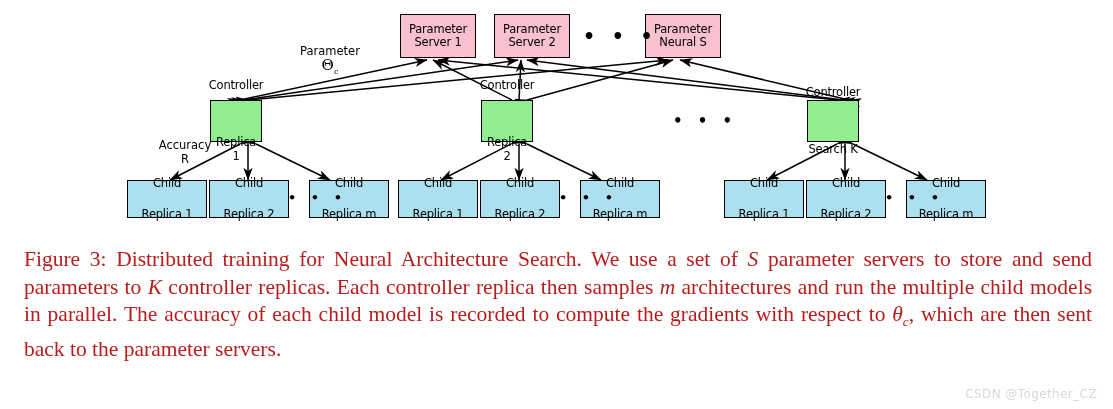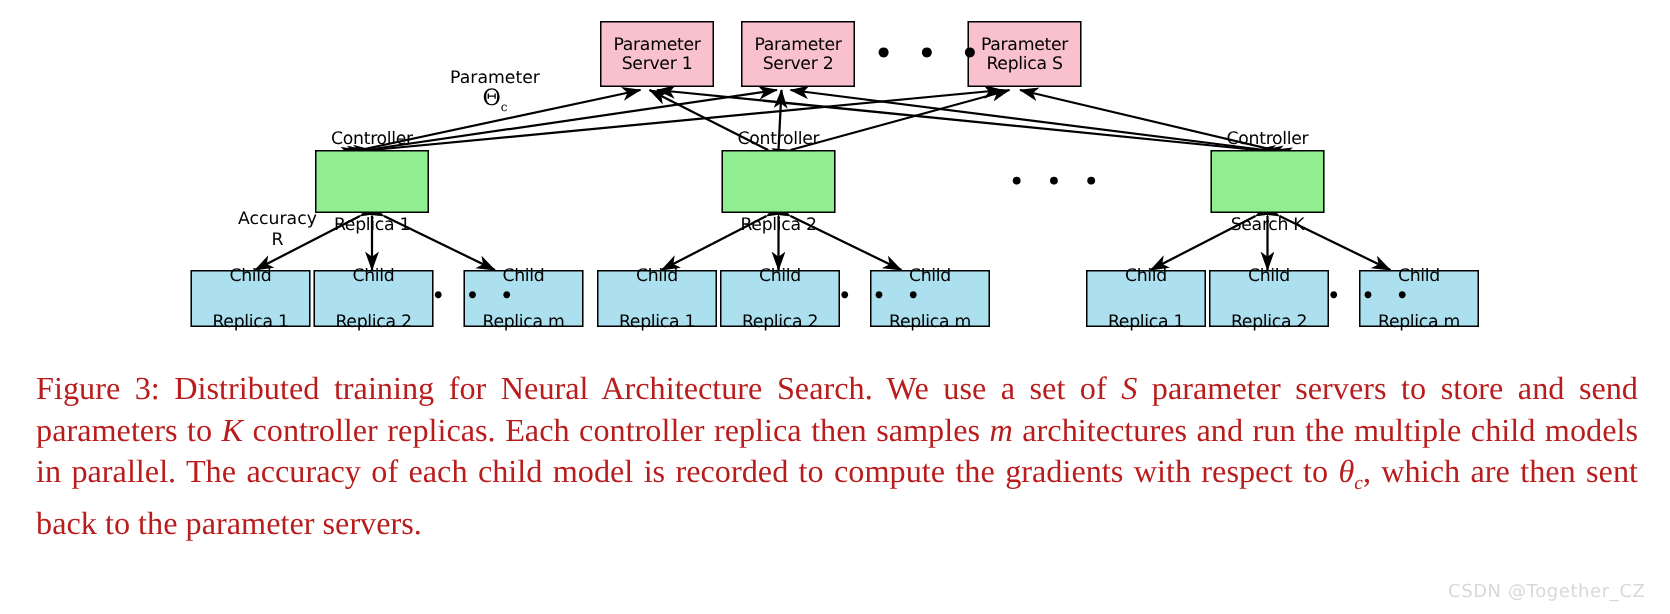--- a/index.html
+++ b/index.html
@@ -14,21 +14,21 @@
   .node{
     position:absolute;box-sizing:border-box;
     border:1.6px solid #000;
     display:flex;flex-direction:column;align-items:center;justify-content:center;
     font-family:"DejaVu Sans","Liberation Sans",sans-serif;
     font-size:11.5px;line-height:13.5px;color:#000;
     text-align:center;letter-spacing:-0.2px;
   }
   .node .l2{display:block;}
   .server{background:#f9c1ce;width:76px;height:44px;}
-  .controller{background:#90ee90;width:76px;height:42px;gap:44px;}
+  .controller{background:#90ee90;width:52px;height:42px;gap:44px;}
   .child{background:#ade0ee;width:80px;height:38px;gap:17px;}
 
   .ellipsis{
     position:absolute;color:#000;
     font-family:"DejaVu Sans","Liberation Sans",sans-serif;
     font-weight:bold;letter-spacing:5px;
     user-select:none;
   }
   .ell-big{font-size:19px;}
   .ell-mid{font-size:15px;}
@@ -104,21 +104,21 @@
   <div class="node server" style="left:400px;top:14px;">
     <span>Parameter</span>
     <span class="l2">Server 1</span>
   </div>
   <div class="node server" style="left:494px;top:14px;">
     <span>Parameter</span>
     <span class="l2">Server 2</span>
   </div>
   <div class="node server" style="left:645px;top:14px;">
     <span>Parameter</span>
-    <span class="l2">Replica S</span>
+    <span class="l2">Neural S</span>
   </div>
   <div class="ellipsis ell-big" style="left:583px;top:25px;">• • •</div>
 
   <div class="node controller" style="left:210px;top:100px;">
     <span>Controller</span>
     <span class="l2">Replica 1</span>
   </div>
   <div class="node controller" style="left:481px;top:100px;">
     <span>Controller</span>
     <span class="l2">Replica 2</span>

